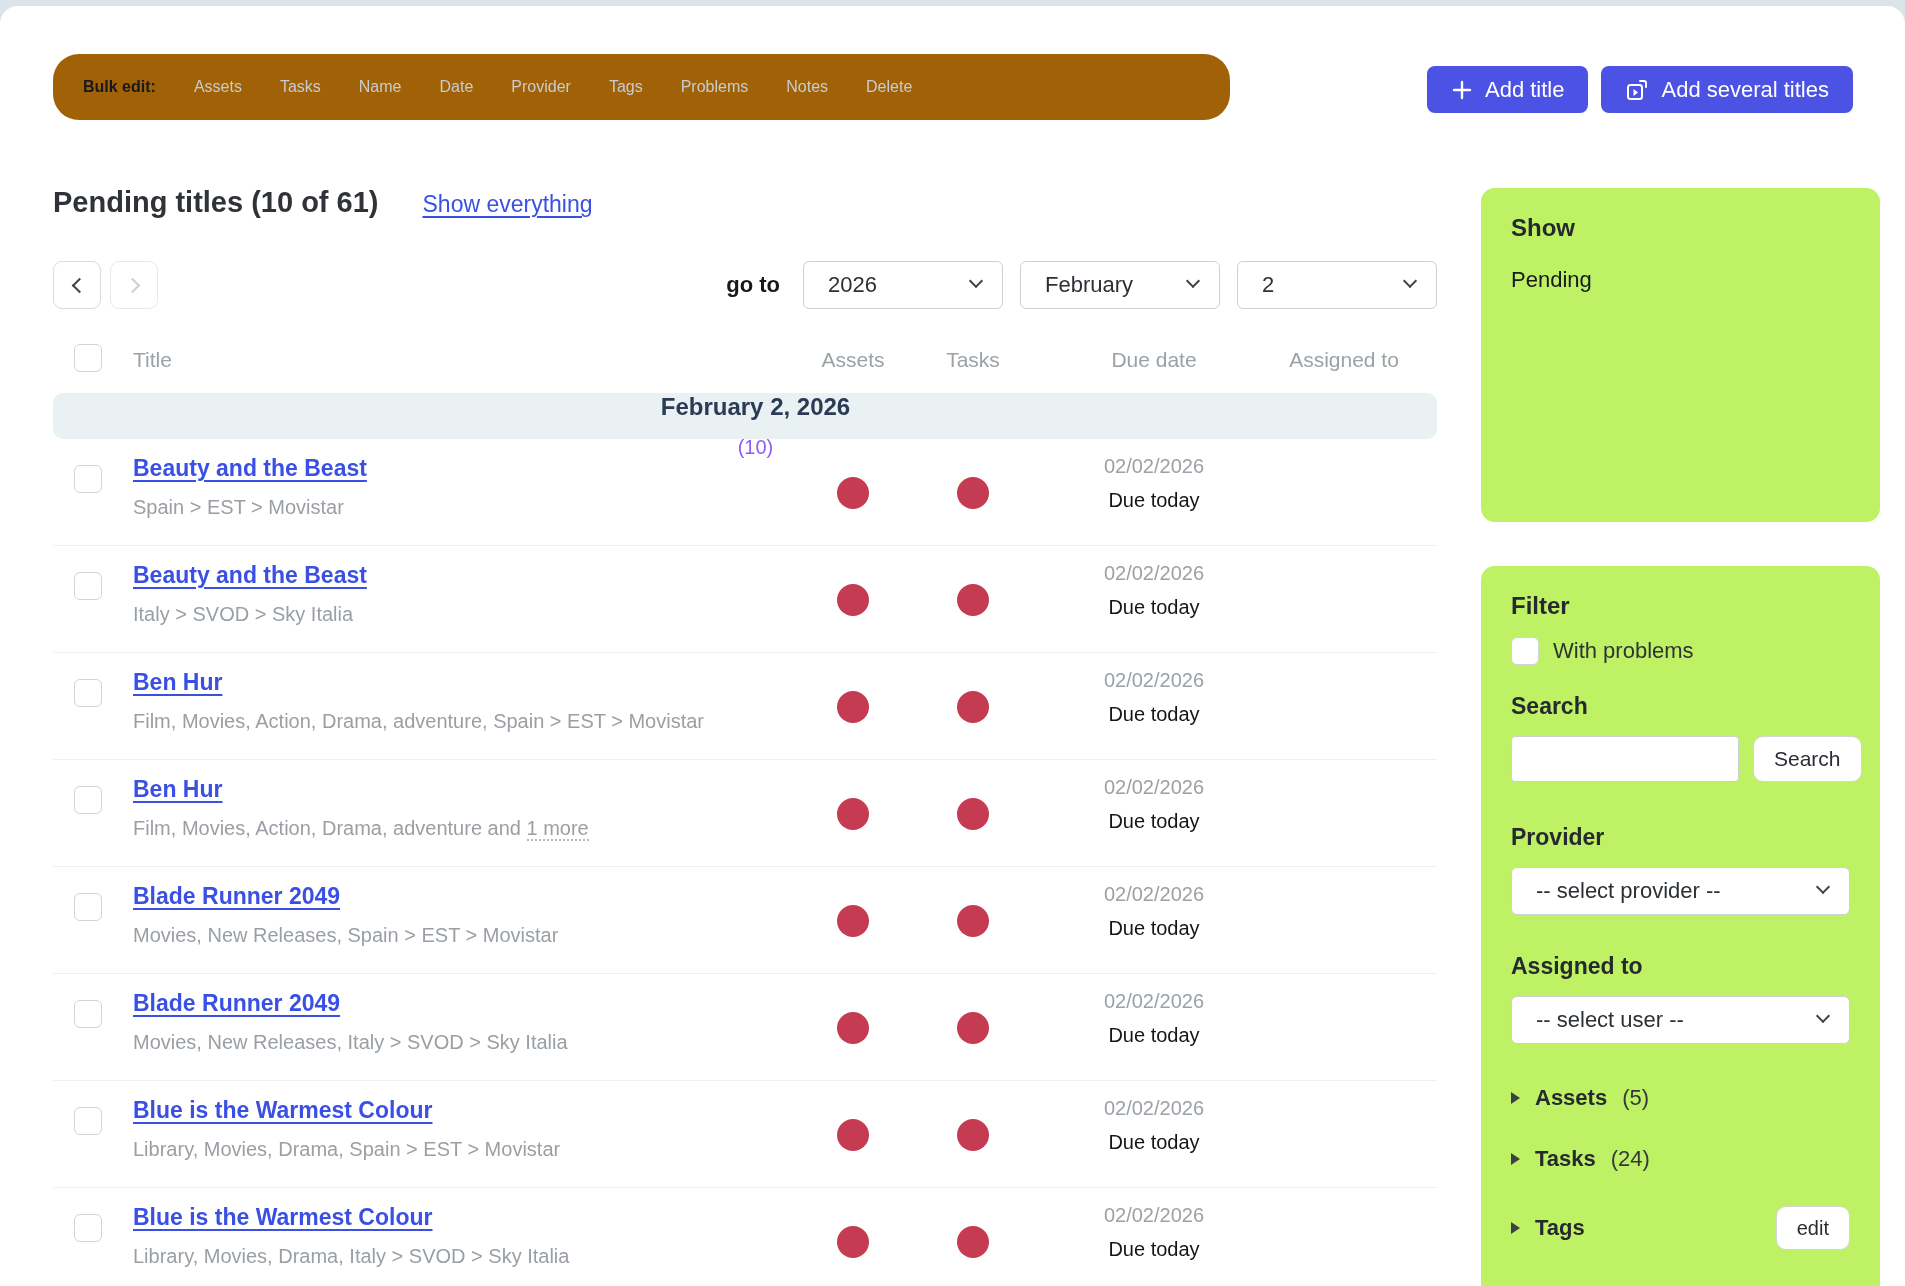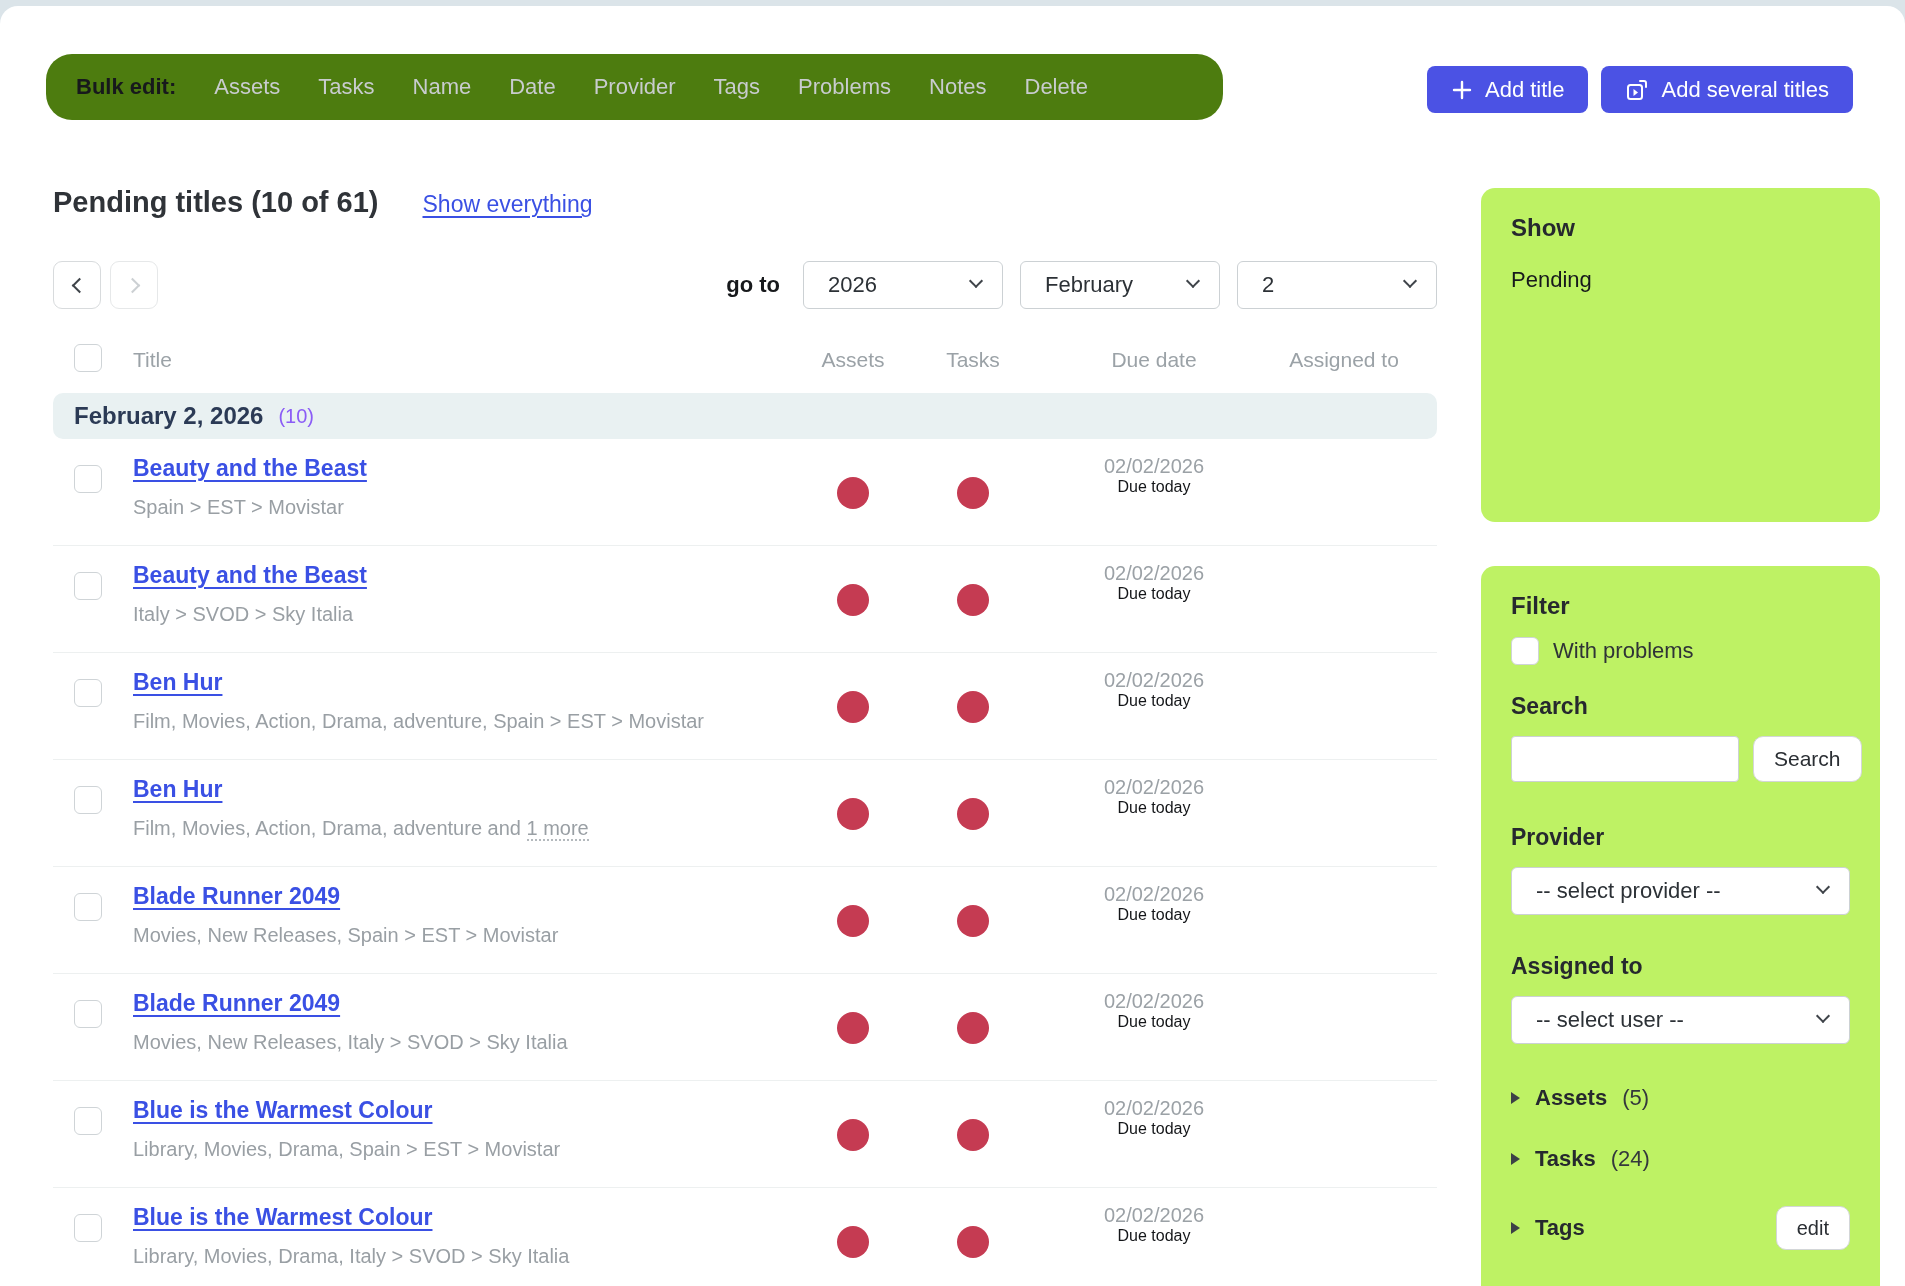--- a/index.html
+++ b/index.html
@@ -11,24 +11,24 @@
     color:#26292e;
   }
   .card {
     position:absolute; top:6px; left:0; right:0; bottom:0;
     background:#ffffff;
     border-radius:18px 18px 0 0;
   }
 
   
   .bulk-bar {
-    position:absolute; left:46px; top:48px; width:1177px; height:66px;
-    background:#4d7c0f; border-radius:26px;
+    position:absolute; left:53px; top:48px; width:1177px; height:66px;
+    background:#a16207; border-radius:26px;
     display:flex; align-items:center; gap:38px; padding:0 30px;
-    font-size:22px;
+    font-size:16px;
   }
   .bulk-label { font-weight:700; color:#17191c; }
   .bulk-item { color:#c8ccce; cursor:default; }
 
   .header-btns {
     position:absolute; top:60px; right:52px; height:47px;
     display:flex; gap:13px;
   }
   .btn-primary {
     display:flex; align-items:center; gap:12px;
@@ -90,21 +90,21 @@
   }
   .th-cb { left:21px; top:8px !important; }
   .th-title { left:80px; }
   .th-assets { left:736px; width:128px; text-align:center; }
   .th-tasks { left:856px; width:128px; text-align:center; }
   .th-due { left:1001px; width:200px; text-align:center; }
   .th-assigned { left:1191px; width:200px; text-align:center; }
 
   .group-band {
     margin-top:7px; height:46px; background:#e9f1f2; border-radius:10px;
-    display:flex; align-items:center; padding-left:21px; gap:15px;
+    display:flex; align-items:center; padding-left:21px; gap:15px;flex-direction:column;
   }
   .group-date { font-size:24px; font-weight:700; color:#2b3a55; }
   .group-count { font-size:20px; color:#8b5cf6; }
 
   .row { position:relative; height:107px; border-bottom:1px solid #edf0f0; }
   .row .checkbox { position:absolute; left:21px; top:26px; }
   .row-title {
     position:absolute; left:80px; top:16px;
     font-size:23px; color:#3a50e4; text-decoration:underline; text-underline-offset:4px;
     cursor:pointer;
@@ -113,21 +113,21 @@
   .row-sub { position:absolute; left:80px; top:57px; font-size:20px; color:#999fa4; }
   .row-sub .more { border-bottom:2px dotted #b4b9bd; cursor:pointer; }
   .dot {
     position:absolute; top:38px; width:32px; height:32px; border-radius:50%;
     background:#c53b52;
   }
   .dot.assets { left:784px; }
   .dot.tasks  { left:904px; }
   .due-block { position:absolute; left:1001px; width:200px; text-align:center; }
   .due-date { display:block; margin-top:16px; font-size:20px; color:#9ba1a6; }
-  .due-text { display:block; margin-top:0; font-size:16px; color:#141619; }
+  .due-text { display:block; margin-top:11px; font-size:20px; color:#141619; }
 
   
   .panel {
     position:absolute; left:1481px; width:399px;
     background:#bef264; border-radius:14px;
     padding:26px 30px;
   }
   .panel-show { top:182px; height:334px; }
   .panel-filter { top:560px; height:790px; }
   .panel-title { font-size:24px; font-weight:700; color:#26292e; margin-bottom:17px; }

